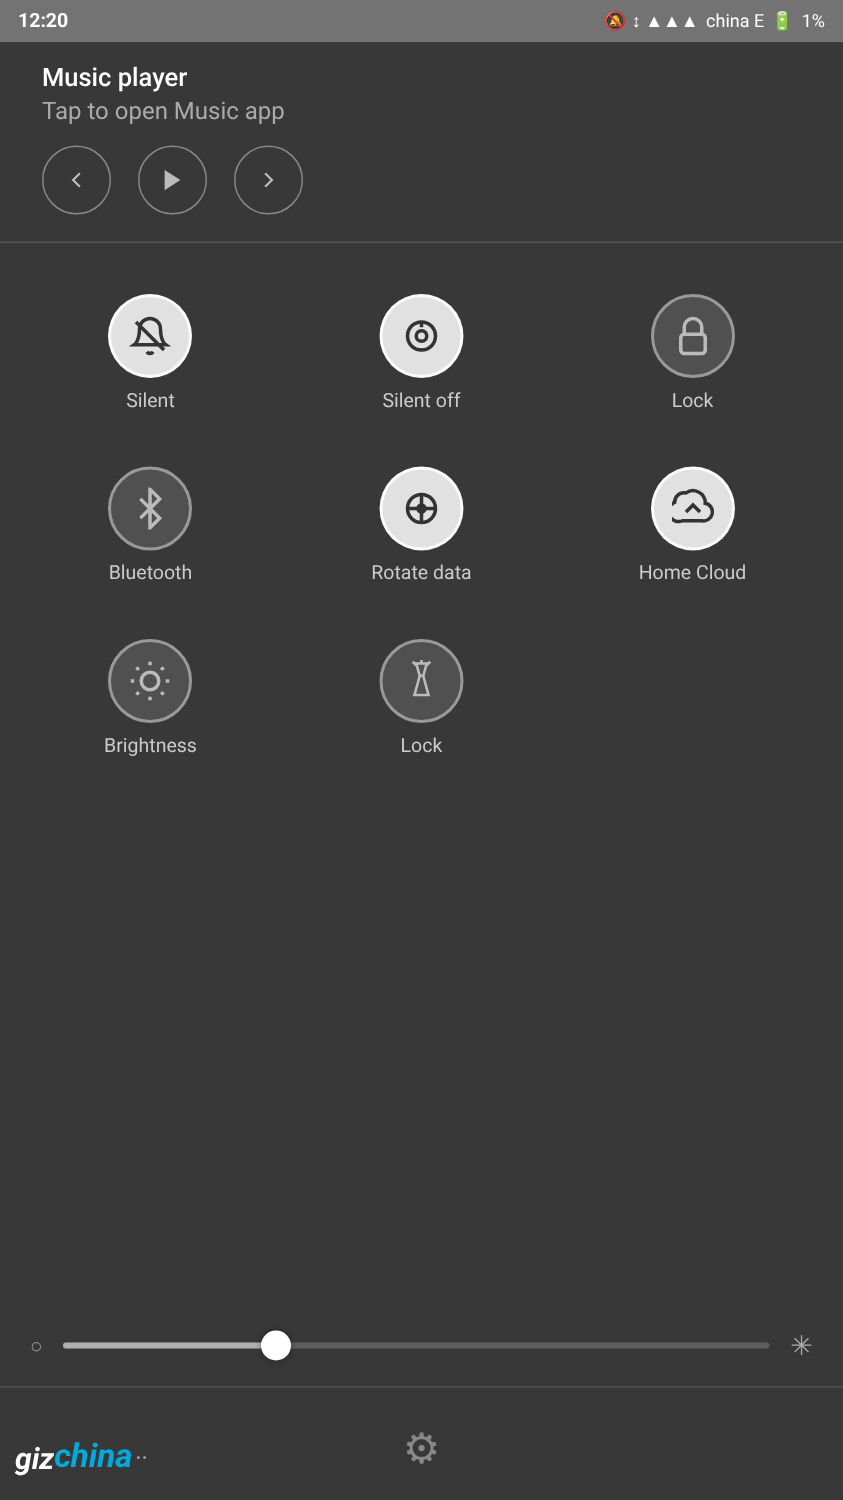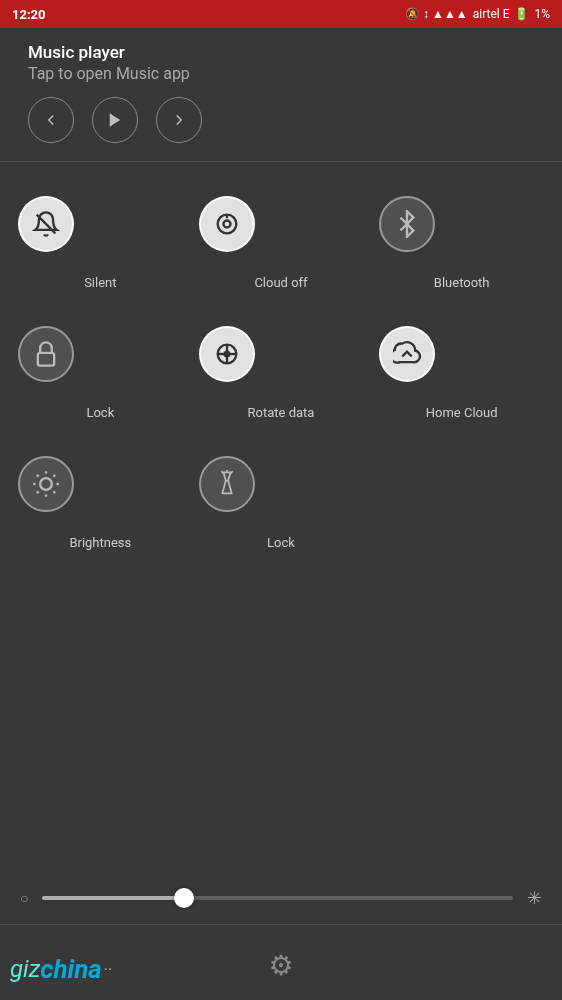--- a/index.html
+++ b/index.html
@@ -11,21 +11,21 @@
       font-family: 'Roboto', Arial, sans-serif;
       overflow: hidden;
       position: relative;
     }
 
     .status-bar {
       display: flex;
       justify-content: space-between;
       align-items: center;
       padding: 6px 12px;
-      background: #b91c1c;
+      background: #737373;
       color: #fff;
       font-size: 13px;
       height: 28px;
     }
 
     .status-left { font-weight: bold; }
     .status-right {
       display: flex;
       align-items: center;
       gap: 5px;
@@ -93,24 +93,25 @@
     .qs-grid {
       display: grid;
       grid-template-columns: repeat(3, 1fr);
       gap: 0;
       row-gap: 10px;
     }
 
     .qs-item {
       display: flex;
       flex-direction: column;
+      align-items: center;
       justify-content: center;
       padding: 16px 8px 10px;
       cursor: pointer;
-      gap: 23px;
+      gap: 8px;
     }
 
     .qs-icon-wrap {
       width: 56px;
       height: 56px;
       border-radius: 50%;
       display: flex;
       align-items: center;
       justify-content: center;
       border: 2px solid #999;
@@ -214,47 +215,47 @@
     .watermark {
       position: absolute;
       bottom: 16px;
       left: 10px;
       display: flex;
       align-items: center;
       gap: 0;
     }
 
     .watermark-giz {
-      color: #5eead4;
-      font-size: 24px;
+      color: #ffffff;
+      font-size: 20px;
       font-style: italic;
-      font-weight: normal;
+      font-weight: bold;
     }
 
     .watermark-china {
       color: #00aadd;
-      font-size: 26px;
+      font-size: 22px;
       font-style: italic;
       font-weight: bold;
     }
 
     .watermark-dots {
       color: #aaa;
       font-size: 16px;
       margin-left: 2px;
     }
   </style>
 </head>
 <body>
 
 <div class="status-bar">
   <span class="status-left">12:20</span>
   <div class="status-right">
     <span>🔕 ↕ ▲▲▲</span>
-    <span>airtel E</span>
+    <span>china E</span>
     <span>🔋</span>
     <span>1%</span>
   </div>
 </div>
 
 <div class="notification-panel">
 
   <div class="music-player">
     <div class="music-title">Music player</div>
     <div class="music-subtitle">Tap to open Music app</div>
@@ -294,40 +295,40 @@
       </div>
 
       <div class="qs-item">
         <div class="qs-icon-wrap active">
           <svg viewBox="0 0 24 24">
             <circle cx="12" cy="12" r="8" stroke="#333" stroke-width="2" fill="none"></circle>
             <circle cx="12" cy="12" r="3" stroke="#333" stroke-width="2" fill="none"></circle>
             <line x1="12" y1="4" x2="12" y2="7" stroke="#333" stroke-width="2"></line>
           </svg>
         </div>
-        <span class="qs-label">Cloud off</span>
-      </div>
-
-      <div class="qs-item">
-        <div class="qs-icon-wrap">
-          <svg viewBox="0 0 24 24">
-            <polyline points="6.5 6.5 17.5 17.5 12 23 12 1 17.5 6.5 6.5 17.5" stroke="#bbb" stroke-width="2" fill="none"></polyline>
-          </svg>
-        </div>
-        <span class="qs-label">Bluetooth</span>
+        <span class="qs-label">Silent off</span>
       </div>
 
       <div class="qs-item">
         <div class="qs-icon-wrap">
           <svg viewBox="0 0 24 24">
             <rect x="5" y="11" width="14" height="11" rx="2" ry="2" stroke="#bbb" stroke-width="2"></rect>
             <path d="M7 11V7a5 5 0 0 1 10 0v4" stroke="#bbb" stroke-width="2"></path>
           </svg>
         </div>
         <span class="qs-label">Lock</span>
+      </div>
+
+      <div class="qs-item">
+        <div class="qs-icon-wrap">
+          <svg viewBox="0 0 24 24">
+            <polyline points="6.5 6.5 17.5 17.5 12 23 12 1 17.5 6.5 6.5 17.5" stroke="#bbb" stroke-width="2" fill="none"></polyline>
+          </svg>
+        </div>
+        <span class="qs-label">Bluetooth</span>
       </div>
 
       <div class="qs-item">
         <div class="qs-icon-wrap active">
           <svg viewBox="0 0 24 24">
             <circle cx="12" cy="12" r="8" stroke="#333" stroke-width="2" fill="none"></circle>
             <circle cx="12" cy="12" r="2" stroke="#333" stroke-width="2" fill="#333"></circle>
             <line x1="12" y1="4" x2="12" y2="10" stroke="#333" stroke-width="2"></line>
             <line x1="12" y1="14" x2="12" y2="20" stroke="#333" stroke-width="2"></line>
             <line x1="4" y1="12" x2="10" y2="12" stroke="#333" stroke-width="2"></line>

